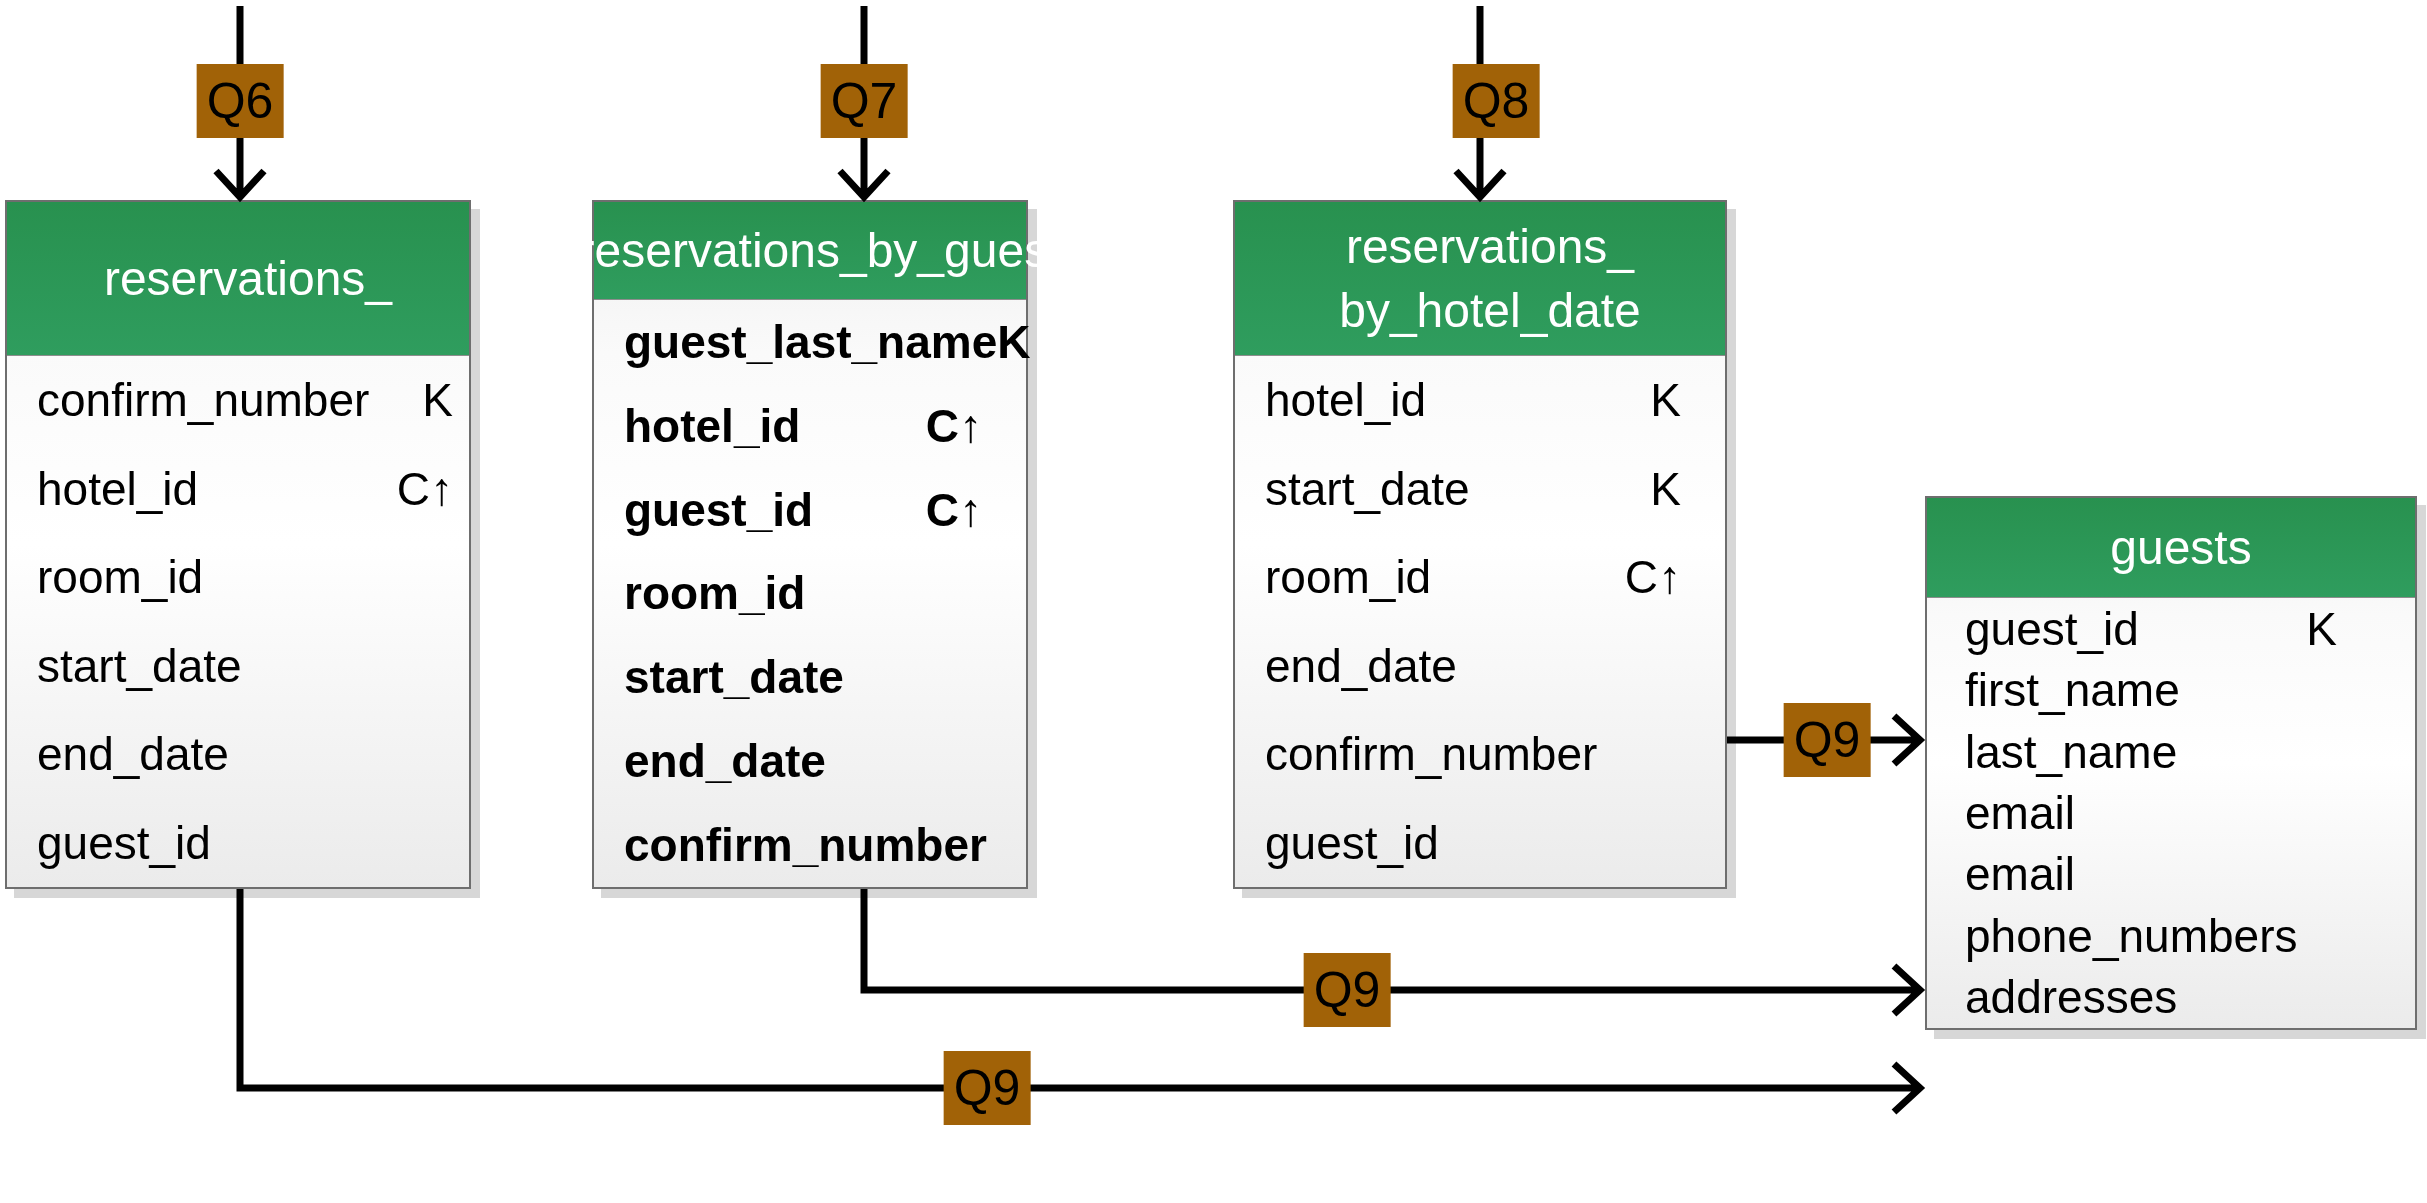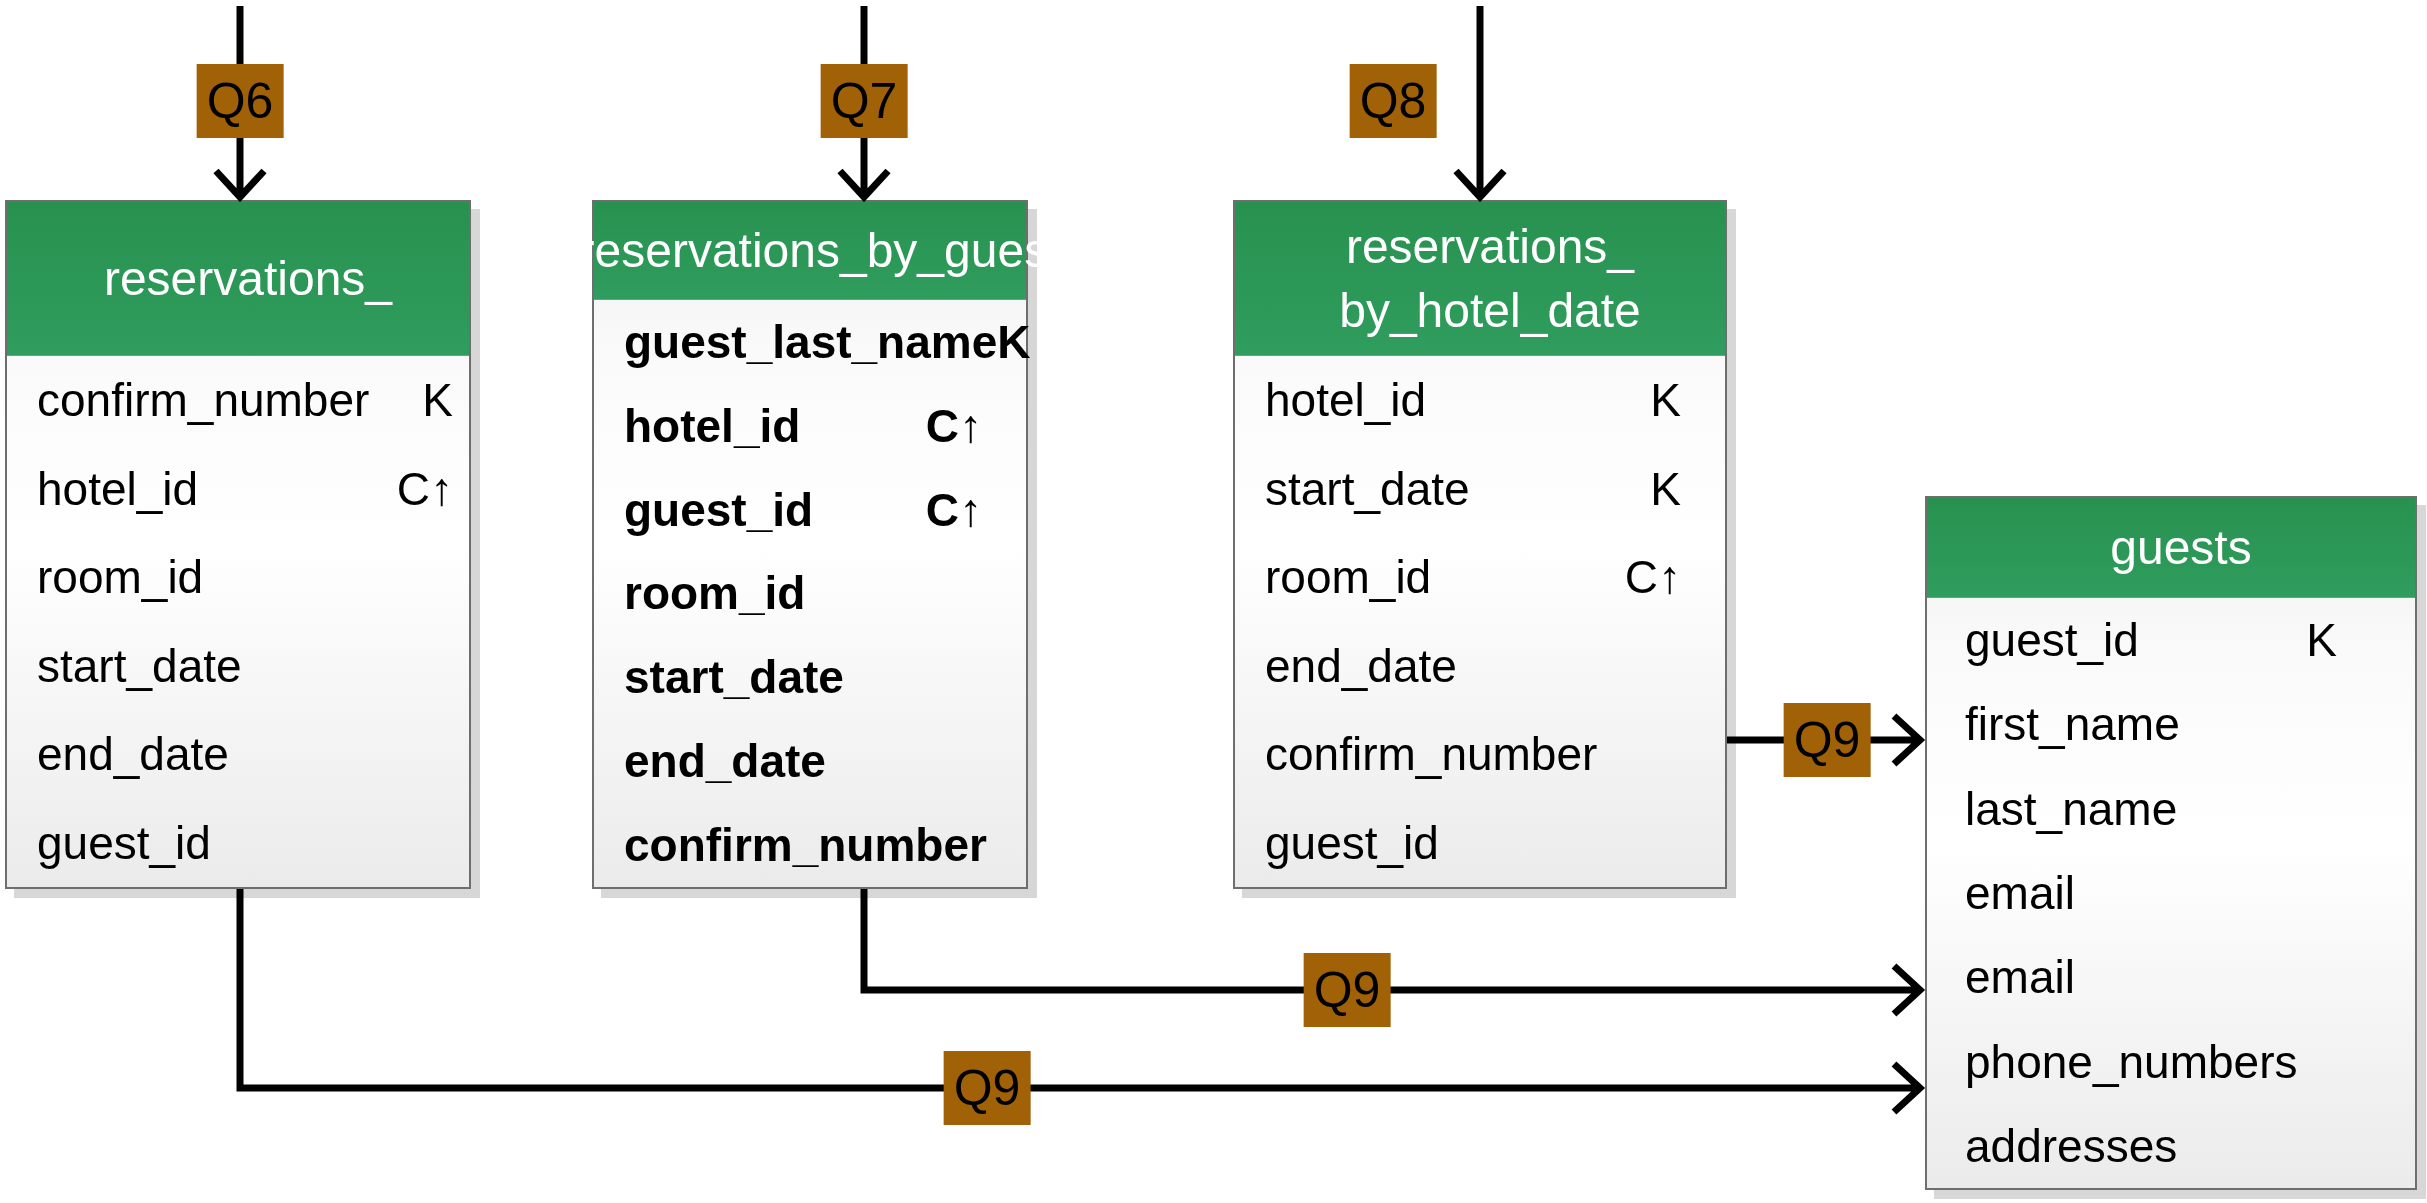--- a/index.html
+++ b/index.html
@@ -37,38 +37,38 @@
   #t1 .frow { padding:0 16px 0 30px; }
 
   #t2 { left:592px;  top:200px; width:436px; height:689px; }
   #t2 .tbl-header { height:97px; }
   #t2 .frow { padding:0 44px 0 30px;font-weight:bold; }
 
   #t3 { left:1233px; top:200px; width:494px; height:689px; }
   #t3 .tbl-header { height:153px; }
   #t3 .frow { padding:0 44px 0 30px; }
 
-  #t4 { left:1925px; top:496px; width:492px; height:694px; }
+  #t4 { left:1925px; top:496px; width:492px; height:534px; }
   #t4 .tbl-header { height:99px; }
   #t4 .frow { padding:0 78px 0 38px; }
 
   
   #wires { position:absolute; left:0; top:0; width:2427px; height:1203px; pointer-events:none; }
   #wires path { stroke:#000000; stroke-width:7; fill:none; }
 
   
   .qlabel {
     position:absolute; transform:translate(-50%,-50%);
     background:#a16207; color:#000000;
     font-size:50px; line-height:54px; padding:10px 10px;
     white-space:nowrap;
   }
   #q6-label { left:240px;  top:101px; }
   #q7-label { left:864px;  top:101px; }
-  #q8-label { left:1393px; top:101px; }
+  #q8-label { left:1496px; top:101px; }
   #q9-label-1 { left:1827px; top:740px; }
   #q9-label-2 { left:1347px; top:990px; }
   #q9-label-3 { left:987px;  top:1088px; }
 </style>
 </head>
 <body>
 
 <div id="canvas">
 
   <div class="tbl" id="t1">

